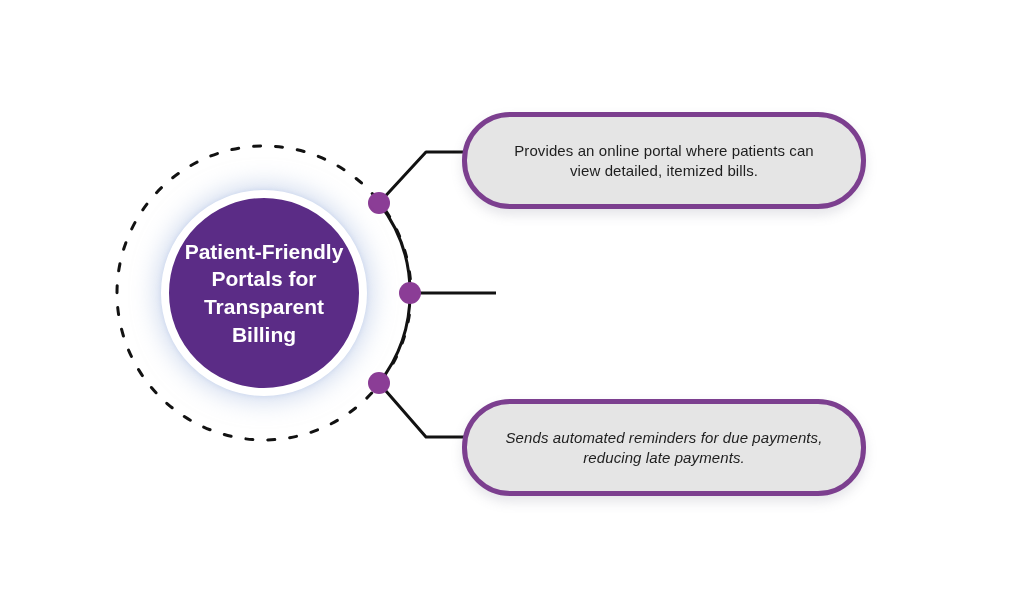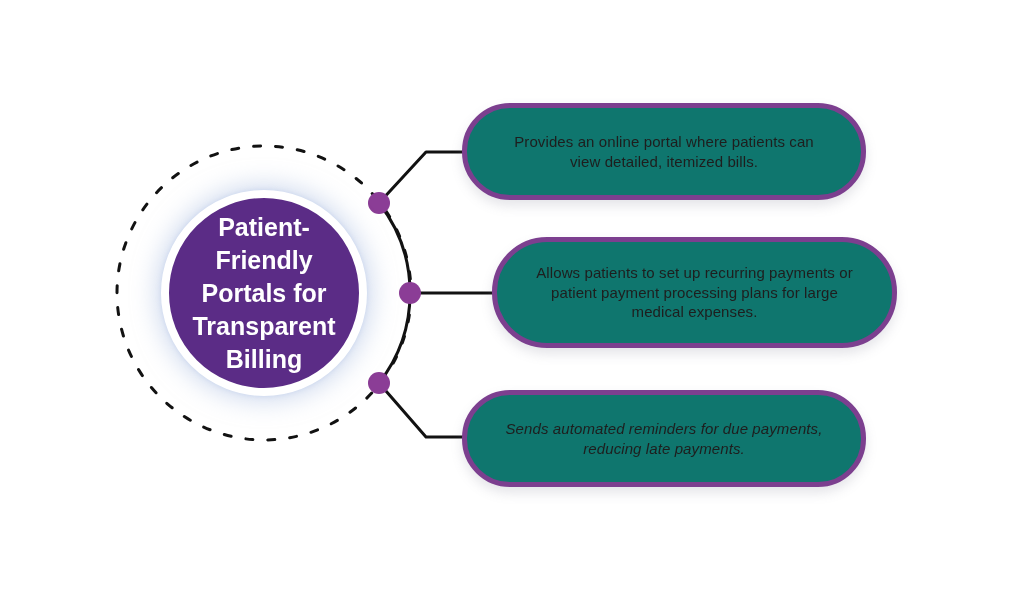--- a/index.html
+++ b/index.html
@@ -34,37 +34,38 @@
     border-radius: 50%;
     box-shadow: 0 0 22px 7px rgba(176, 193, 228, 0.50), 0 0 4px 1px rgba(176, 193, 228, 0.35);
     display: flex;
     align-items: center;
     justify-content: center;
     text-align: center;
     z-index: 2;
   }
   .central-node .node-title {
     color: var(--circle-text, #ffffff);
-    font-size: 25px;
+    font-size: 21px;
     font-weight: bold;
     line-height: 1.32;
     padding: 0 8px;
     max-width: 180px;
   }
   .info-box {
     position: absolute;
     box-sizing: border-box;
-    background: #0f766e;
+    background: #e5e5e5;
     border: 5px solid var(--box-border, #7c3f8f);
     box-shadow: 0 6px 12px rgba(110, 110, 135, 0.18);
     display: flex;
     align-items: center;
     justify-content: center;
     text-align: center;
     z-index: 2;
+    margin-top: 9px;
   }
   .info-box .box-text {
     color: var(--box-text, #1e1e1e);
     font-size: 15px;
     font-weight: 500;
     line-height: 1.33;
     letter-spacing: 0.1px;
   }
   .info-box-1 {
     left: 462px;
@@ -115,21 +116,18 @@
   </svg>
 
   <div class="central-node">
     <div class="node-title">Patient-Friendly Portals for Transparent Billing</div>
   </div>
 
   <div class="info-box info-box-1">
     <div class="box-text">Provides an online portal where patients can view detailed, itemized bills.</div>
   </div>
 
-  <div class="info-box info-box-2">
-    <div class="box-text">Allows patients to set up recurring payments or patient payment processing plans for large medical expenses.</div>
-  </div>
 
   <div class="info-box info-box-3">
     <div class="box-text">Sends automated reminders for due payments, reducing late payments.</div>
   </div>
 
 </div>
 
 </body></html>

